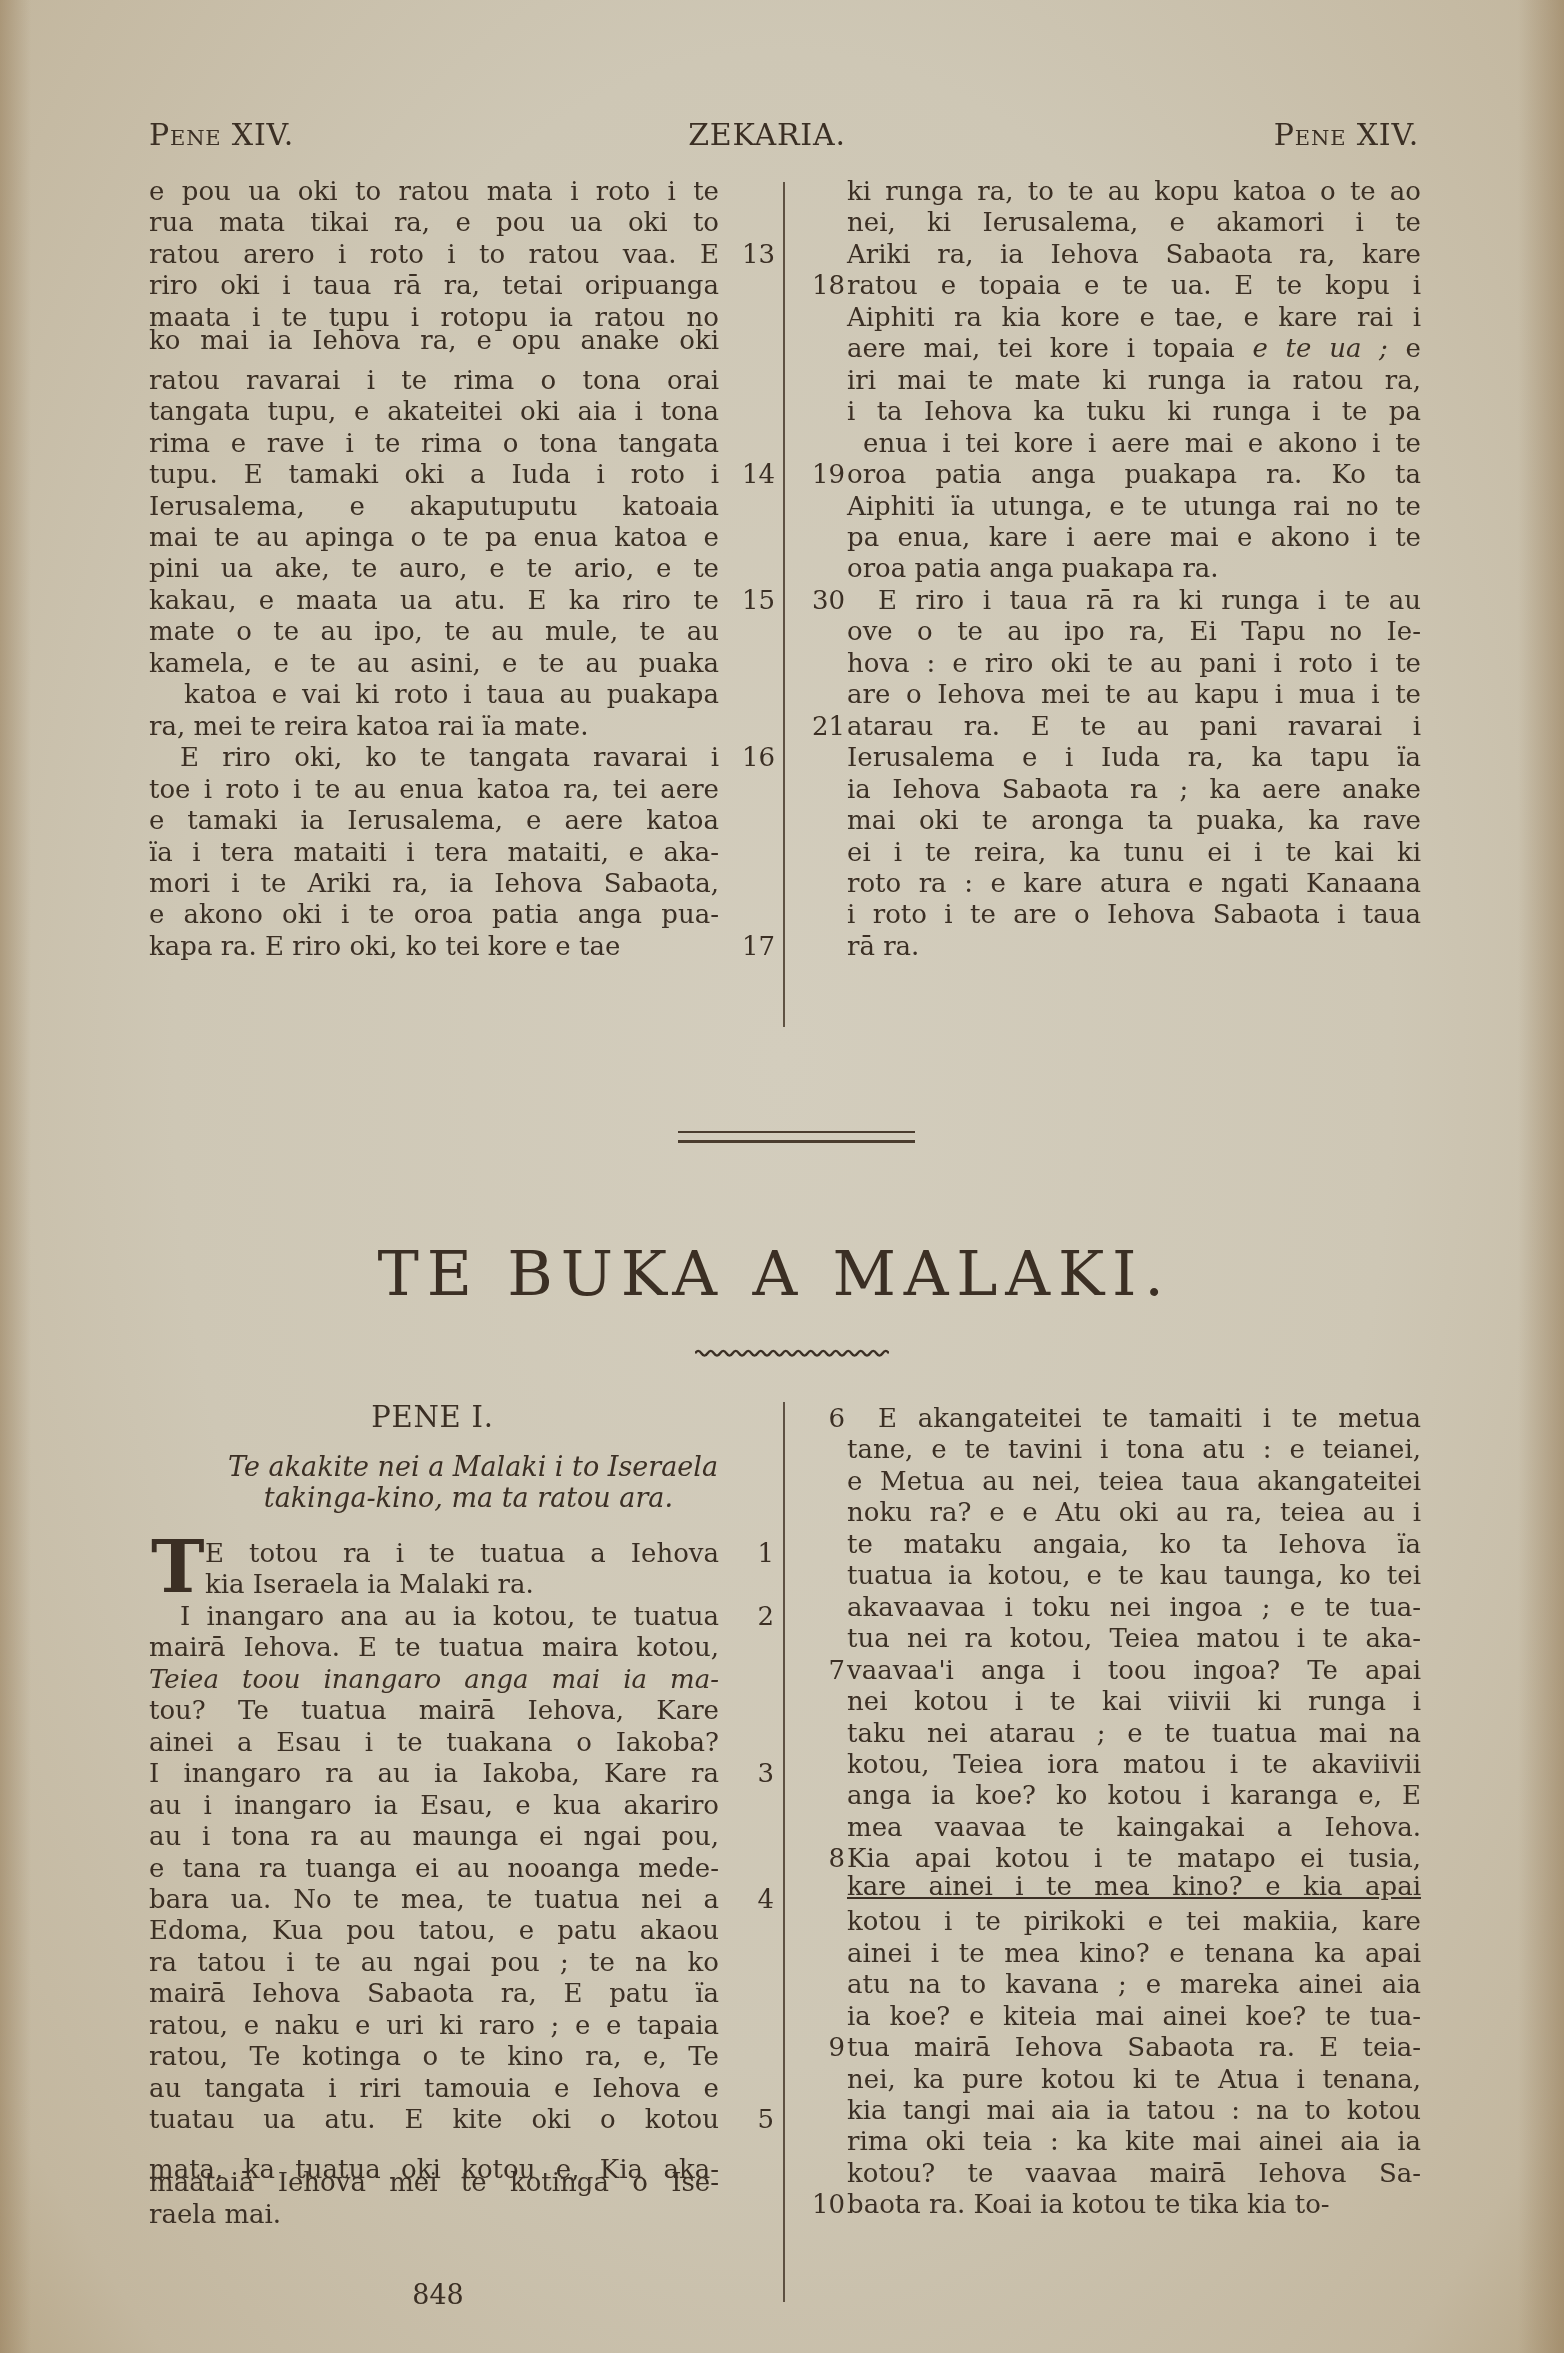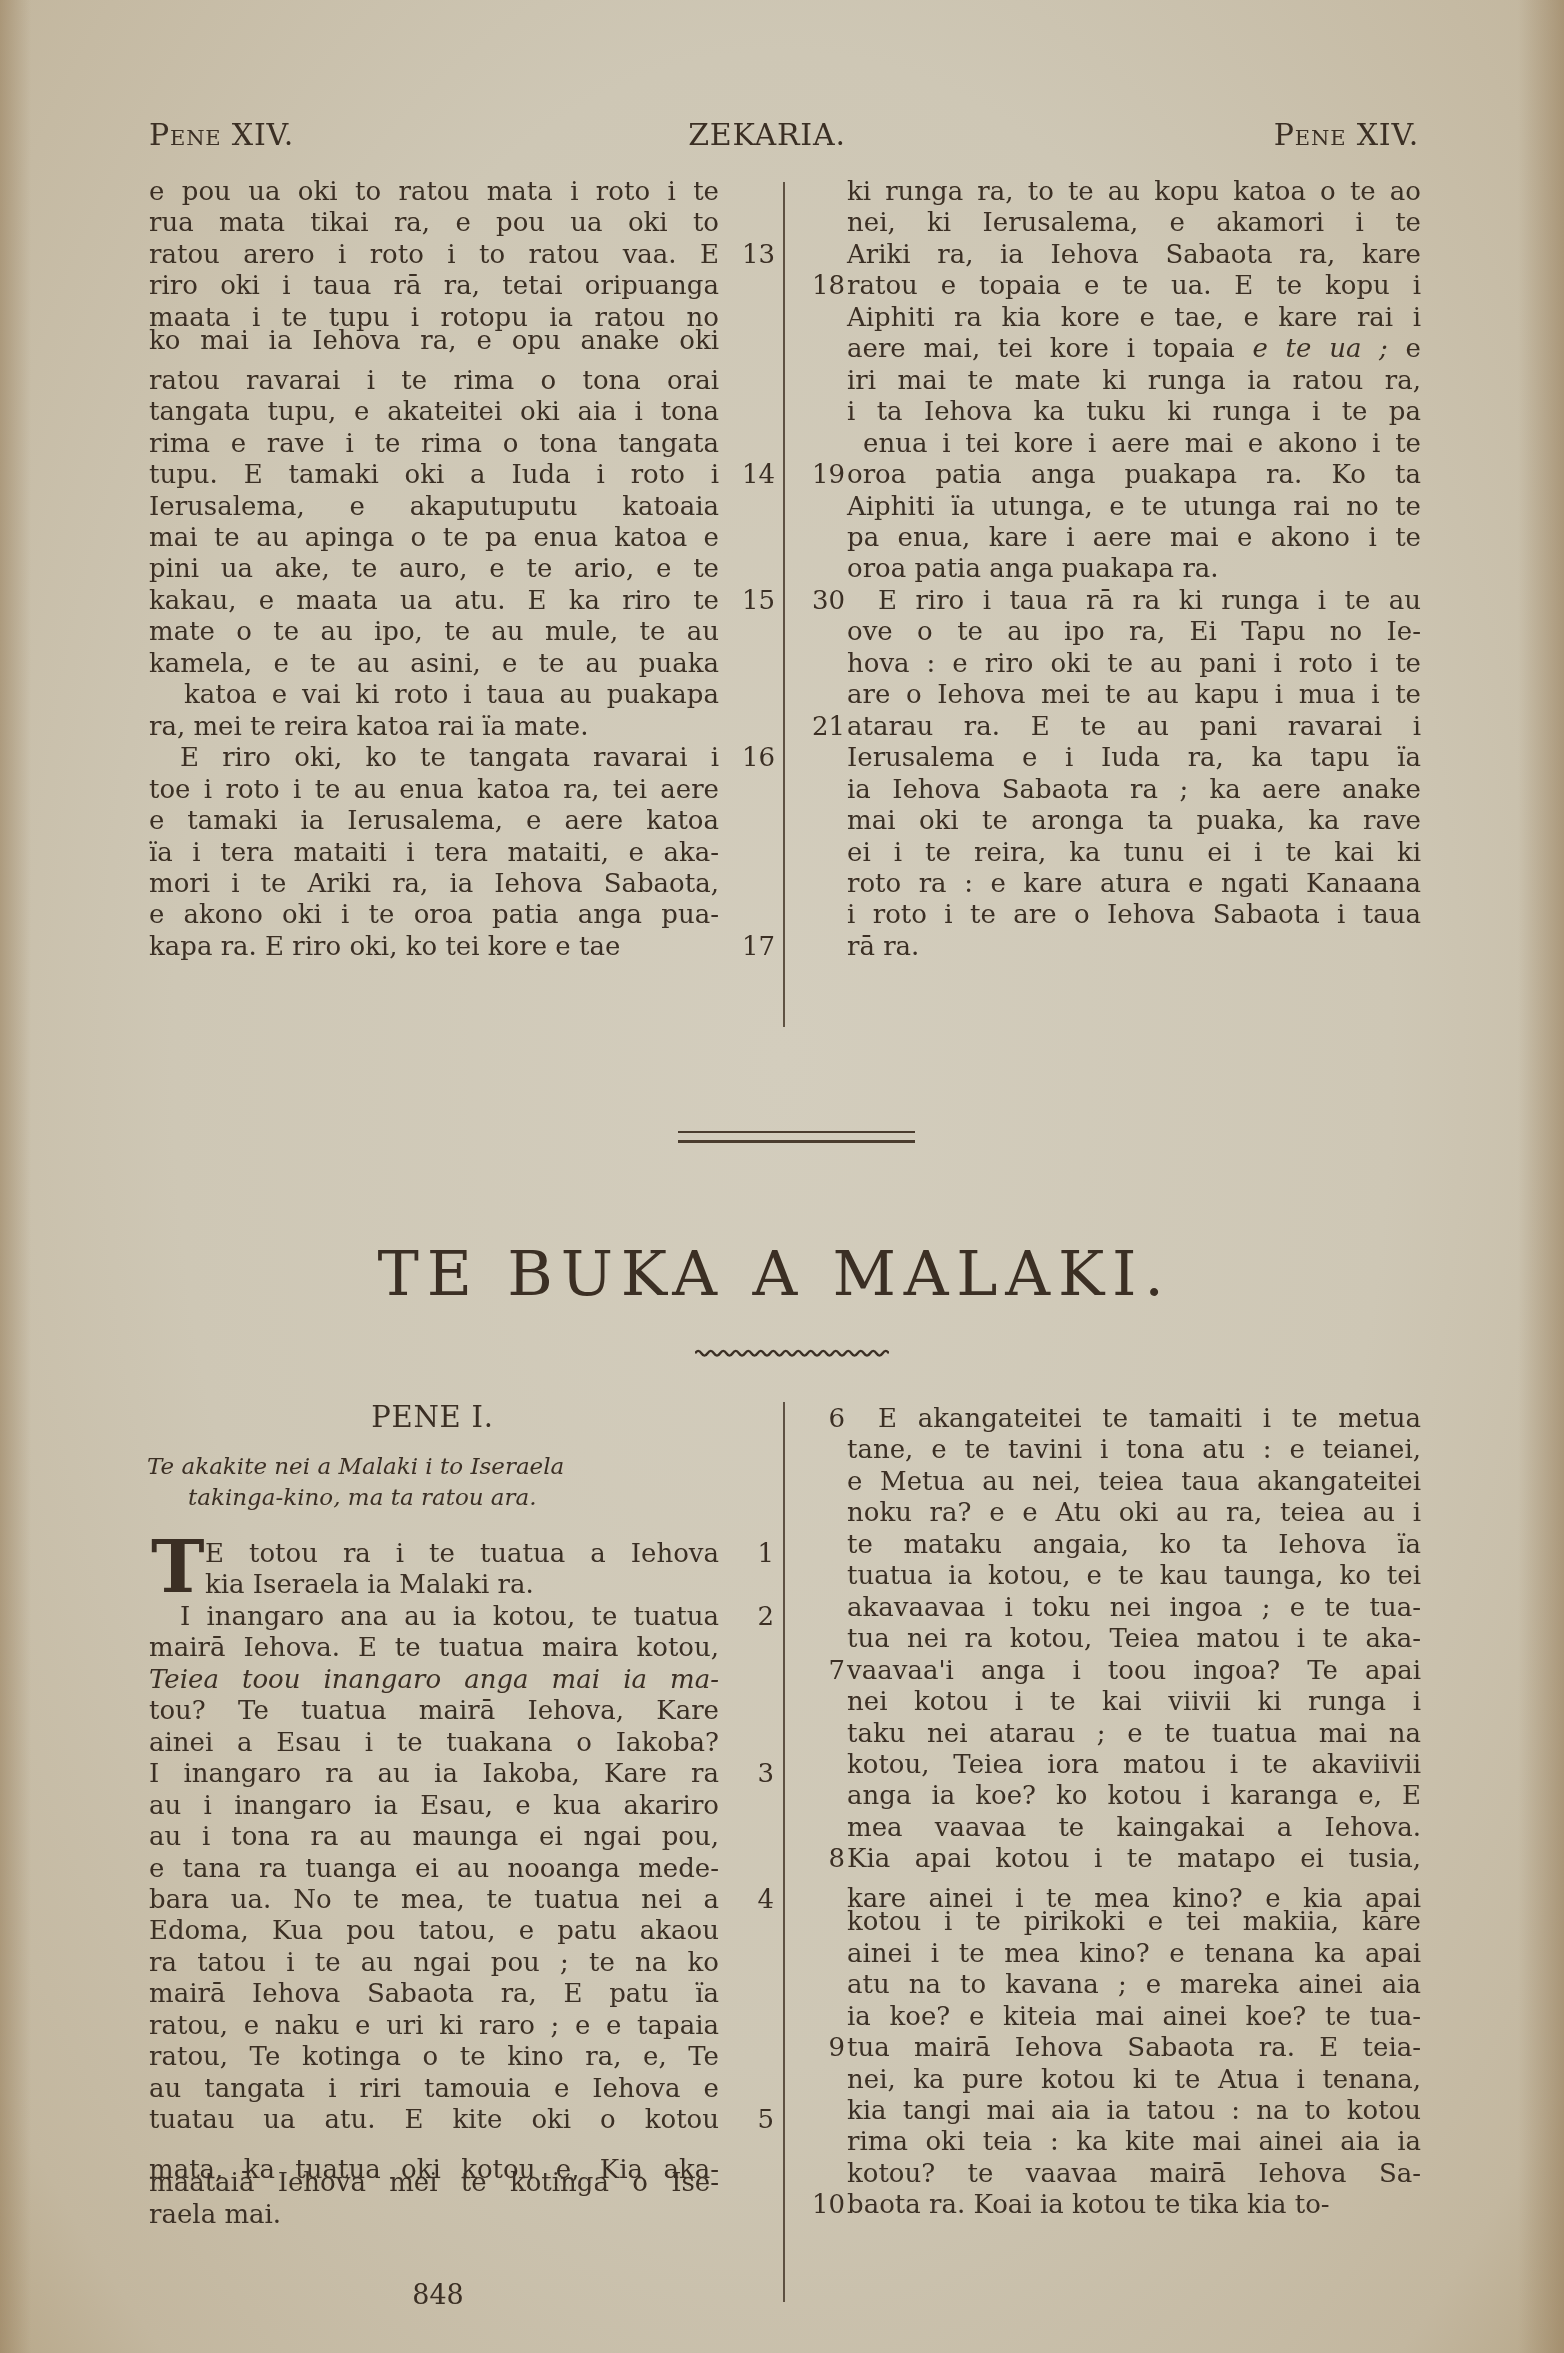--- a/index.html
+++ b/index.html
@@ -34,21 +34,21 @@
 
   .double-rule { position:absolute; left:678px; width:237px; }
   .double-rule div { height:2.3px; background:#4a3c2e; margin-bottom:7px; }
 
   .book-title { position:absolute; top:1239px; left:0; width:1565px; text-align:center;
     font-size:62px; letter-spacing:7.8px; line-height:70px; padding-right:15.6px; box-sizing:border-box; }
 
   .wavy { position:absolute; left:695px; top:1347px; width:194px; height:12.5px; }
 
   .chapter-head { position:absolute; top:1399px; left:147px; width:571px; text-align:center; font-size:29px; line-height:36px; letter-spacing:0.8px; }
-  .summary { position:absolute; left:147px; width:571px; text-align:left; font-style:italic; font-size:23px; line-height:31px; }
+  .summary { position:absolute; left:147px; width:571px; text-align:right; font-style:italic; font-size:27px; line-height:31px; }
 
   .dropcap { position:absolute; left:151px; top:1535px; font-size:72px; line-height:63px; font-weight:bold; }
 
   .page-number { position:absolute; top:2279px; left:391px; width:94px; text-align:center; font-size:27px; line-height:31px; }
 </style>
 </head>
 <body>
 
 <div class="edge-left"></div>
 <div class="edge-right"></div>
@@ -190,21 +190,21 @@
     <div class="line" style="top: 157px;">tuatua ia kotou, e te kau taunga, ko tei</div>
     <div class="line" style="top: 189px;">akavaavaa i toku nei ingoa ; e te tua-</div>
     <div class="line" style="top: 220px;">tua nei ra kotou, Teiea matou i te aka-</div>
     <div class="line" style="top: 252px;">vaavaa'i anga i toou ingoa? Te apai</div>
     <div class="line" style="top: 283px;">nei kotou i te kai viivii ki runga i</div>
     <div class="line" style="top: 315px;">taku nei atarau ; e te tuatua mai na</div>
     <div class="line" style="top: 346px;">kotou, Teiea iora matou i te akaviivii</div>
     <div class="line" style="top: 377px;">anga ia koe? ko kotou i karanga e, E</div>
     <div class="line" style="top: 409px;">mea vaavaa te kaingakai a Iehova.</div>
     <div class="line" style="top: 440px;">Kia apai kotou i te matapo ei tusia,</div>
-    <div class="line" style="top: 480px;">kare ainei i te mea kino? e kia apai</div>
+    <div class="line" style="top: 468px; text-decoration: underline;">kare ainei i te mea kino? e kia apai</div>
     <div class="line" style="top: 503px;">kotou i te pirikoki e tei makiia, kare</div>
     <div class="line" style="top: 535px;">ainei i te mea kino? e tenana ka apai</div>
     <div class="line" style="top: 566px;">atu na to kavana ; e mareka ainei aia</div>
     <div class="line" style="top: 598px;">ia koe? e kiteia mai ainei koe? te tua-</div>
     <div class="line" style="top: 629px;">tua mairā Iehova Sabaota ra. E teia-</div>
     <div class="line" style="top: 661px;">nei, ka pure kotou ki te Atua i tenana,</div>
     <div class="line" style="top: 692px;">kia tangi mai aia ia tatou : na to kotou</div>
     <div class="line" style="top: 723px;">rima oki teia : ka kite mai ainei aia ia</div>
     <div class="line" style="top: 755px;">kotou? te vaavaa mairā Iehova Sa-</div>
     <div class="line last" style="top: 786px;">baota ra. Koai ia kotou te tika kia to-</div>

